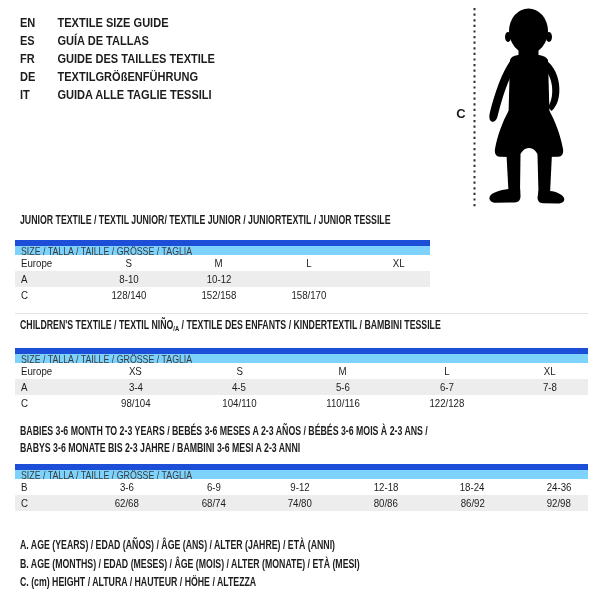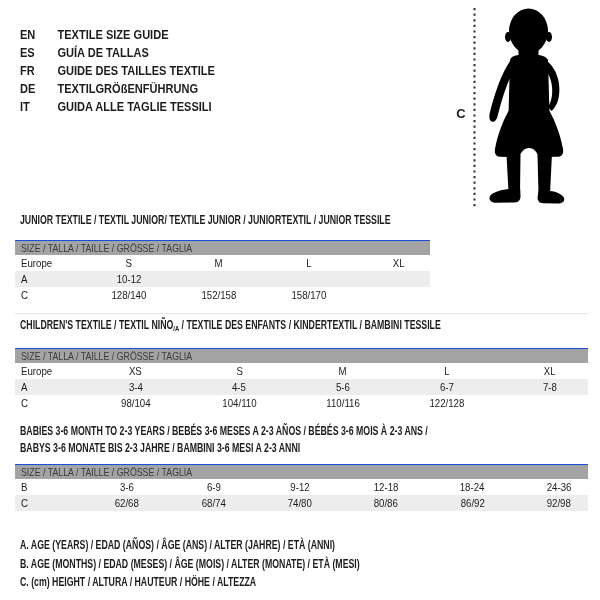--- a/index.html
+++ b/index.html
@@ -6,21 +6,21 @@
   html,body { width:600px; height:600px; }
   body {
     position:relative;
     background:#ffffff;
     font-family:"Liberation Sans", sans-serif;
     color:#1c1c1c;
     overflow:hidden;
   }
 
   
-  .lang-block { position:absolute; left:20px; top:13px;margin-top:12px; }
+  .lang-block { position:absolute; left:20px; top:13px; }
   .lang-row {
     display:flex; height:18px; align-items:center;
     font-size:13px; font-weight:bold; white-space:nowrap;
     transform:scaleX(0.85); transform-origin:left center;
   }
   .lang-code { width:44px; flex:0 0 44px; }
 
   
   .measure-line { position:absolute; left:473px; top:8px; }
   .measure-label {
@@ -41,22 +41,22 @@
   .h-children { top:317px; }
   .h-babies   { top:423px; transform-origin:left top; }
 
   
   .size-table { position:absolute; left:15px; font-size:11px; }
   .t-junior   { top:240px; width:415px; }
   .t-children { top:348px; width:573px; }
   .t-babies   { top:464px; width:573px; }
 
   .size-bar {
-    height:15px; border-top:1px solid #1d4ed8;
-    background:#a3a3a3; color:#3b3b3b;
+    height:15px; border-top:6px solid #1d4ed8;
+    background:#7dd3fc; color:#3b3b3b;
     display:flex; align-items:center; padding-left:6px;
     white-space:nowrap;
   }
   .size-bar > span {
     display:inline-block;
     transform:scaleX(0.8); transform-origin:left center;
   }
   .trow { display:grid; height:16px; align-items:center;gap:28px; }
   .cols4 { grid-template-columns:55px repeat(4,1fr); }
   .cols5 { grid-template-columns:55px repeat(5,1fr); }
@@ -132,20 +132,21 @@
   </div>
   <div class="trow cols4">
     <div class="cell lab"><span>Europe</span></div>
     <div class="cell"><span>S</span></div>
     <div class="cell"><span>M</span></div>
     <div class="cell"><span>L</span></div>
     <div class="cell"><span>XL</span></div>
   </div>
   <div class="trow cols4 shaded">
     <div class="cell lab"><span>A</span></div>
+    <div class="cell"><span>8-10</span></div>
     <div class="cell"><span>10-12</span></div>
   </div>
   <div class="trow cols4">
     <div class="cell lab"><span>C</span></div>
     <div class="cell"><span>128/140</span></div>
     <div class="cell"><span>152/158</span></div>
     <div class="cell"><span>158/170</span></div>
   </div>
 </div>
 

